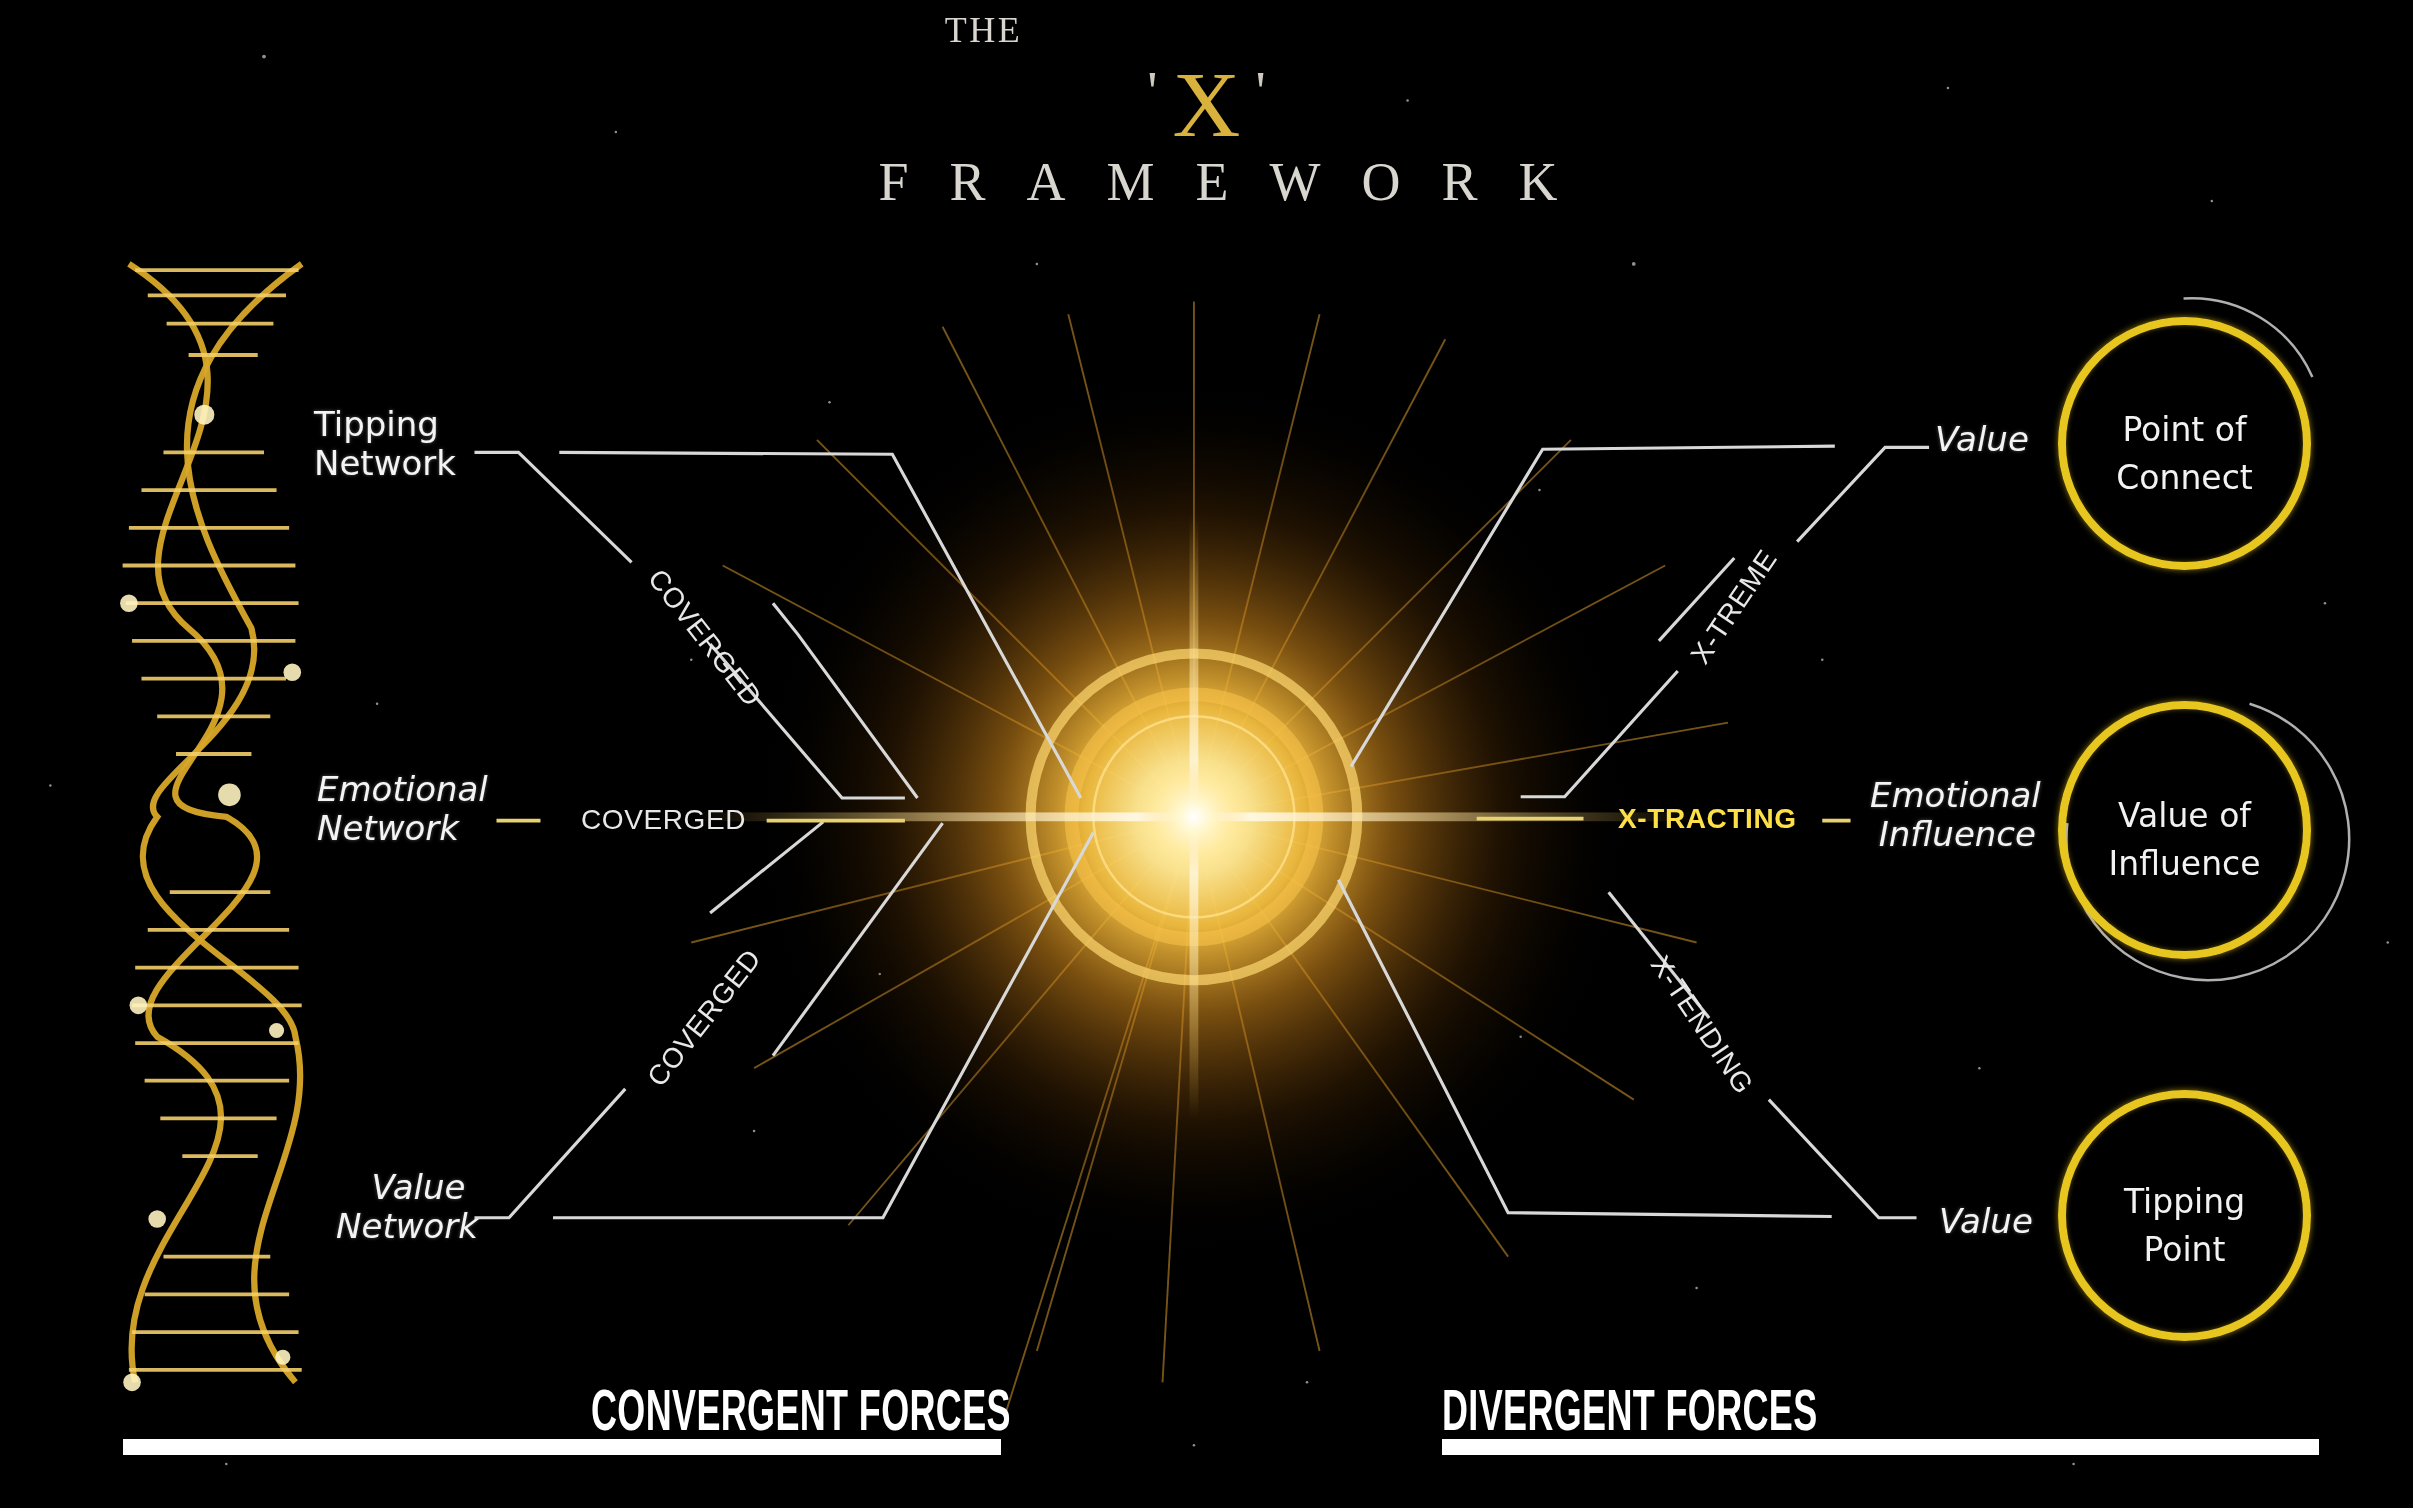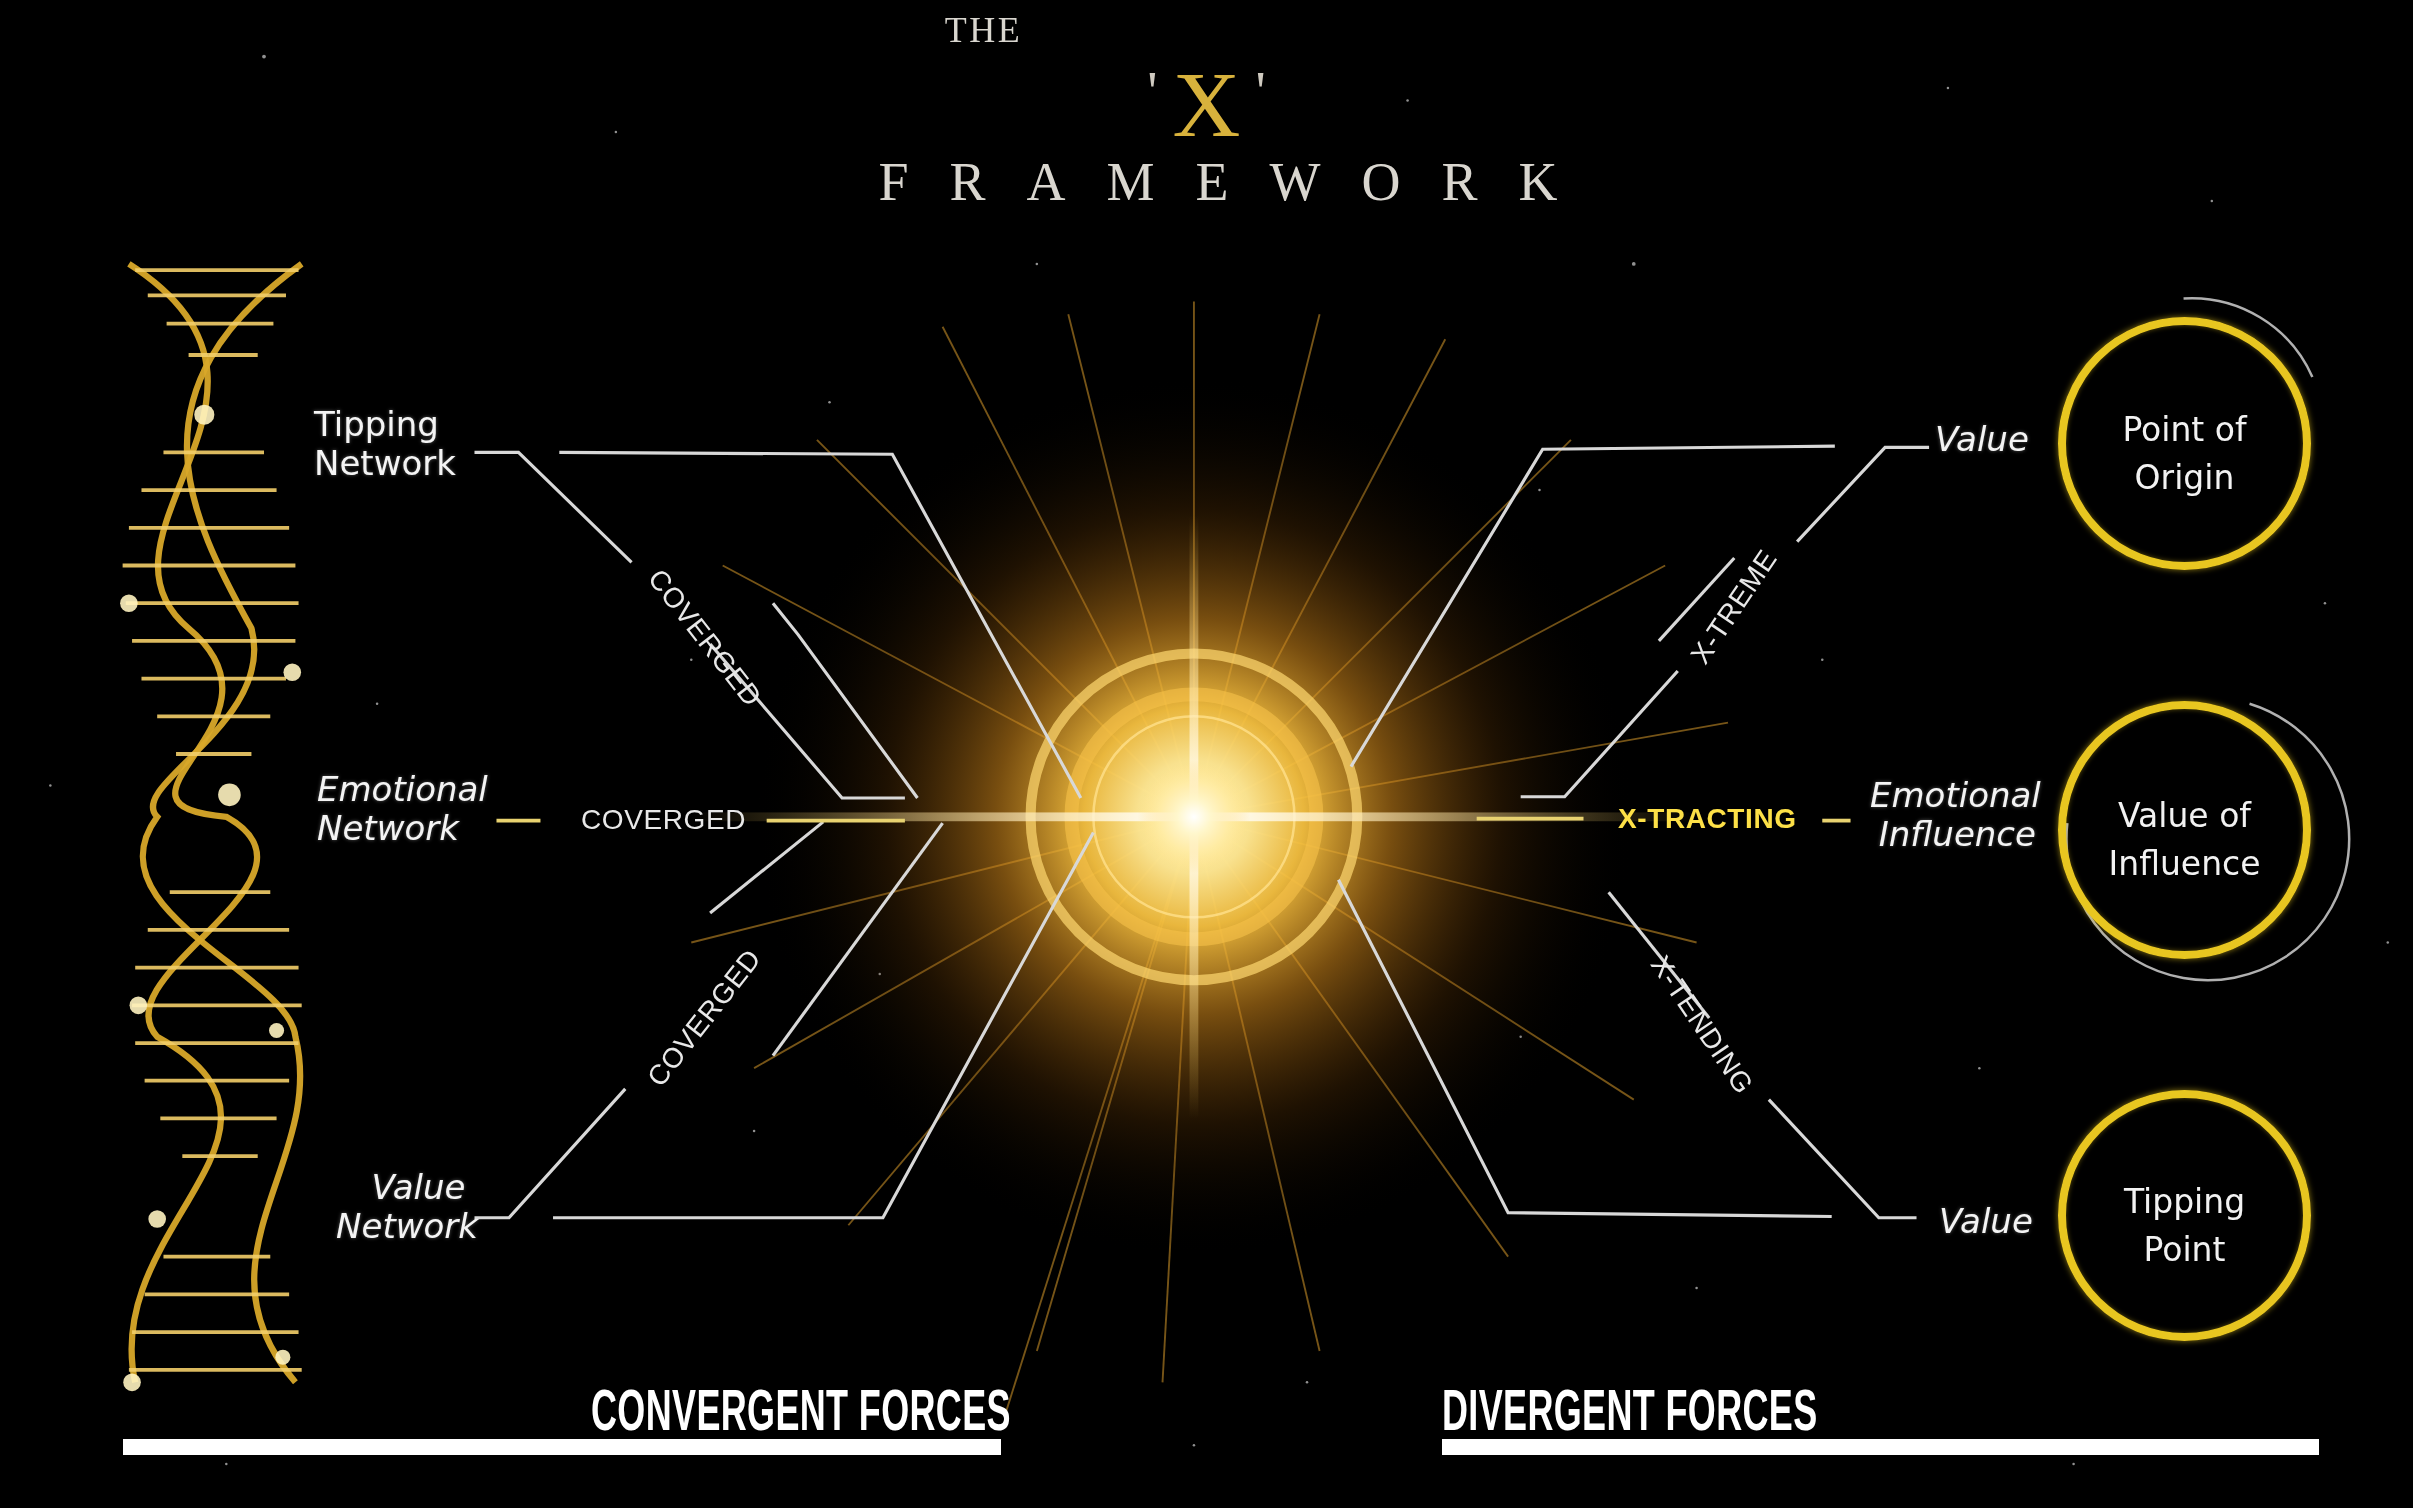--- a/index.html
+++ b/index.html
@@ -218,21 +218,21 @@
 <div class="abs mid rot" style="left:1622px; top:1009px; transform:rotate(56deg);">X-TENDING</div>
 
 <div class="abs lbl it" style="left:1935px; top:420px;">Value</div>
 <div class="abs lbl it" style="left:1870px; top:776px;">
   <div>Emotional</div>
   <div style="padding-left:8.8px;">Influence</div>
 </div>
 <div class="abs lbl it" style="left:1939px; top:1202px;">Value</div>
 
 <div class="circle" style="left:2058px; top:317px; width:253px; height:253px;">
-  <span><span>Point of</span><br><span>Origin</span></span>
+  <span><span>Point of</span><br><span>Connect</span></span>
 </div>
 <div class="circle" style="left:2058px; top:701px; width:253px; height:258px;">
   <span><span>Value of</span><br><span>Influence</span></span>
 </div>
 <div class="circle" style="left:2058px; top:1090px; width:253px; height:251px;">
   <span><span>Tipping</span><br><span>Point</span></span>
 </div>
 
 <div class="abs force" style="left:591px; top:1376px;">CONVERGENT FORCES</div>
 <div class="abs bar" style="left:123px; top:1439px; width:878px;"></div>

